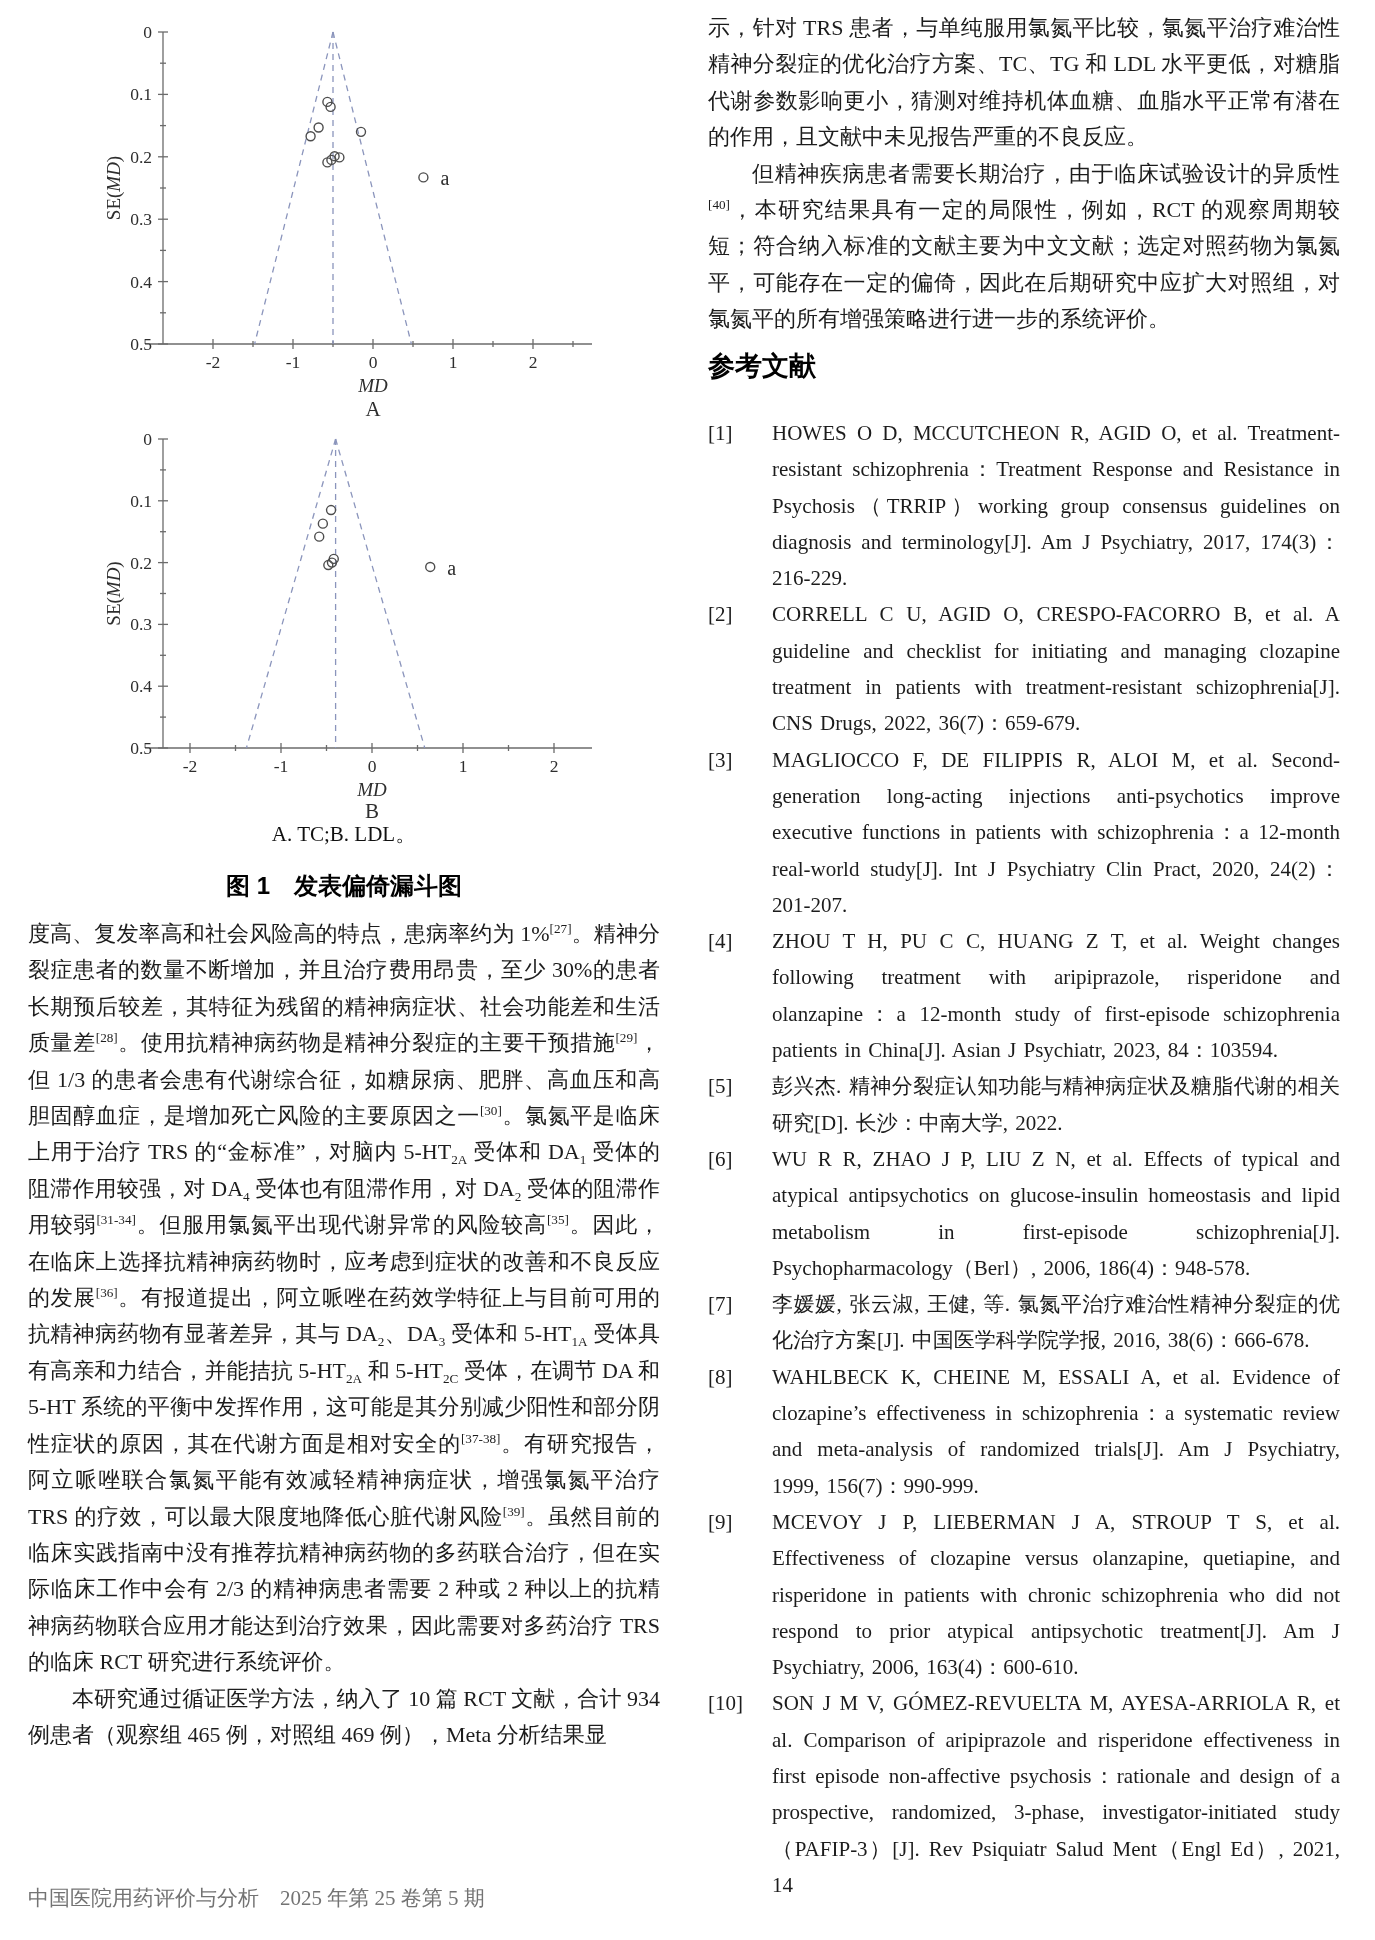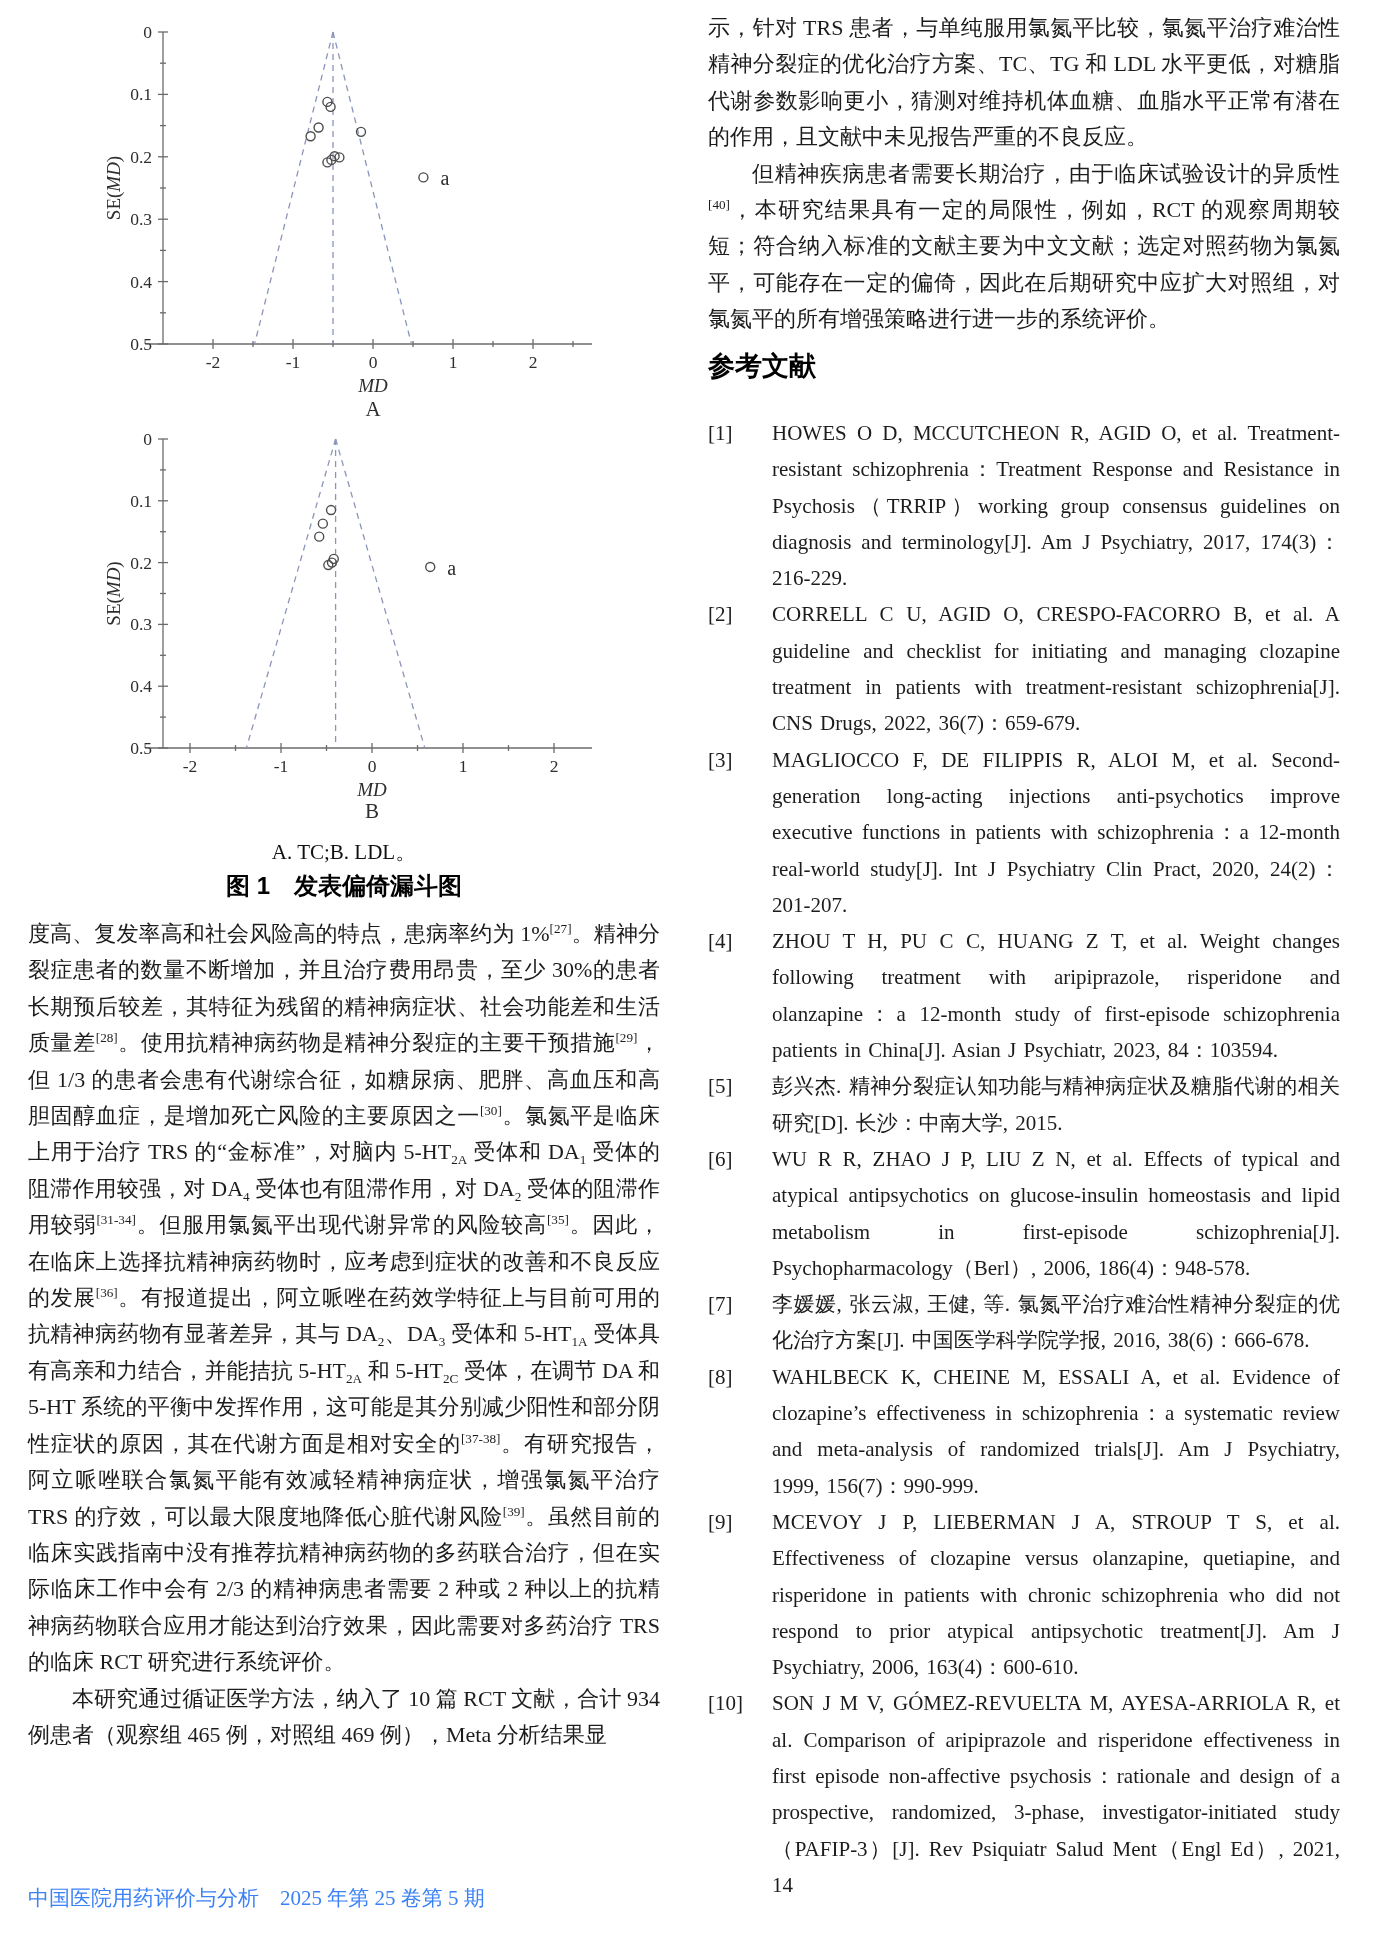--- a/index.html
+++ b/index.html
@@ -3,36 +3,36 @@
 <meta charset="utf-8">
 <style>
   html,body{margin:0;padding:0;background:#e8e8e8;}
   .page{position:relative;width:1375px;height:1940px;background:#ffffff;overflow:hidden;
         font-family:"Liberation Serif","DejaVu Serif",serif;color:#1c1c1c;}
   .col-left{position:absolute;left:28px;top:0;width:632px;}
   .col-right{position:absolute;left:708px;top:0;width:632px;}
   .plot-svg{position:absolute;left:0;display:block;}
   #funnelA{top:2px;}
   #funnelB{top:410px;}
-  .fig-sub{position:absolute;top:838px;width:632px;text-align:center;font-size:21px;color:#111;}
+  .fig-sub{position:absolute;top:820px;width:632px;text-align:center;font-size:21px;color:#111;}
   .fig-cap{position:absolute;top:870px;width:632px;text-align:center;font-size:24px;font-weight:bold;
            font-family:"Liberation Sans","DejaVu Sans",sans-serif;color:#000;}
   .left-text{position:absolute;top:916px;width:632px;}
   .body-p{margin:0;font-size:22px;line-height:36.4px;text-align:justify;text-justify:inter-ideograph;}
   .body-p.indent{text-indent:2em;}
   .body-p sup, .ref-text sup{font-size:0.6em;vertical-align:super;line-height:0;}
   .body-p sub, .ref-text sub{font-size:0.6em;vertical-align:sub;line-height:0;}
   .rc-text{position:absolute;top:10px;width:632px;}
   .refs-title{position:absolute;top:348px;margin:0;font-size:27px;font-weight:bold;
               font-family:"Liberation Sans","DejaVu Sans",sans-serif;color:#000;}
   .refs{position:absolute;top:415px;width:632px;}
   .ref-row{display:flex;align-items:flex-start;}
   .ref-num{flex:0 0 64px;font-size:21px;line-height:36.3px;}
   .ref-text{flex:1;font-size:21px;line-height:36.3px;text-align:justify;word-spacing:2px;}
-  .footer-left{position:absolute;left:28px;top:1884px;font-size:21px;color:#3b82f6;}
+  .footer-left{position:absolute;left:28px;top:1884px;font-size:21px;color:#737373;}
   .footer-right{position:absolute;left:619px;top:1884px;font-size:21px;color:#111;}
   
   .ax{stroke:#6b6b6b;stroke-width:1.3;fill:none;}
   .funl{stroke:#8b95bc;stroke-width:1.3;fill:none;stroke-dasharray:6 5;}
   .pt{fill:none;stroke:#4d4d4d;stroke-width:1.4;}
   .tick{font-size:17.5px;font-family:"Liberation Serif","DejaVu Serif",serif;fill:#2e2e2e;}
   .axlab{font-size:19px;font-family:"Liberation Serif","DejaVu Serif",serif;fill:#2e2e2e;}
   .panlab{font-size:21px;font-family:"Liberation Serif","DejaVu Serif",serif;fill:#2e2e2e;}
   .ptlab{font-size:20px;font-family:"Liberation Serif","DejaVu Serif",serif;fill:#2e2e2e;}
 </style>
@@ -170,21 +170,21 @@
         <div class="ref-row">
           <span class="ref-num">[3]</span>
           <div class="ref-text">MAGLIOCCO F, DE FILIPPIS R, ALOI M, et al. Second-generation long-acting injections anti-psychotics improve executive functions in patients with schizophrenia：a 12-month real-world study[J]. Int J Psychiatry Clin Pract, 2020, 24(2)：201-207.</div>
         </div>
         <div class="ref-row">
           <span class="ref-num">[4]</span>
           <div class="ref-text">ZHOU T H, PU C C, HUANG Z T, et al. Weight changes following treatment with aripiprazole, risperidone and olanzapine：a 12-month study of first-episode schizophrenia patients in China[J]. Asian J Psychiatr, 2023, 84：103594.</div>
         </div>
         <div class="ref-row">
           <span class="ref-num">[5]</span>
-          <div class="ref-text">彭兴杰. 精神分裂症认知功能与精神病症状及糖脂代谢的相关研究[D]. 长沙：中南大学, 2015.</div>
+          <div class="ref-text">彭兴杰. 精神分裂症认知功能与精神病症状及糖脂代谢的相关研究[D]. 长沙：中南大学, 2022.</div>
         </div>
         <div class="ref-row">
           <span class="ref-num">[6]</span>
           <div class="ref-text">WU R R, ZHAO J P, LIU Z N, et al. Effects of typical and atypical antipsychotics on glucose-insulin homeostasis and lipid metabolism in first-episode schizophrenia[J]. Psychopharmacology（Berl）, 2006, 186(4)：948-578.</div>
         </div>
         <div class="ref-row">
           <span class="ref-num">[7]</span>
           <div class="ref-text">李媛媛, 张云淑, 王健, 等. 氯氮平治疗难治性精神分裂症的优化治疗方案[J]. 中国医学科学院学报, 2016, 38(6)：666-678.</div>
         </div>
         <div class="ref-row">

